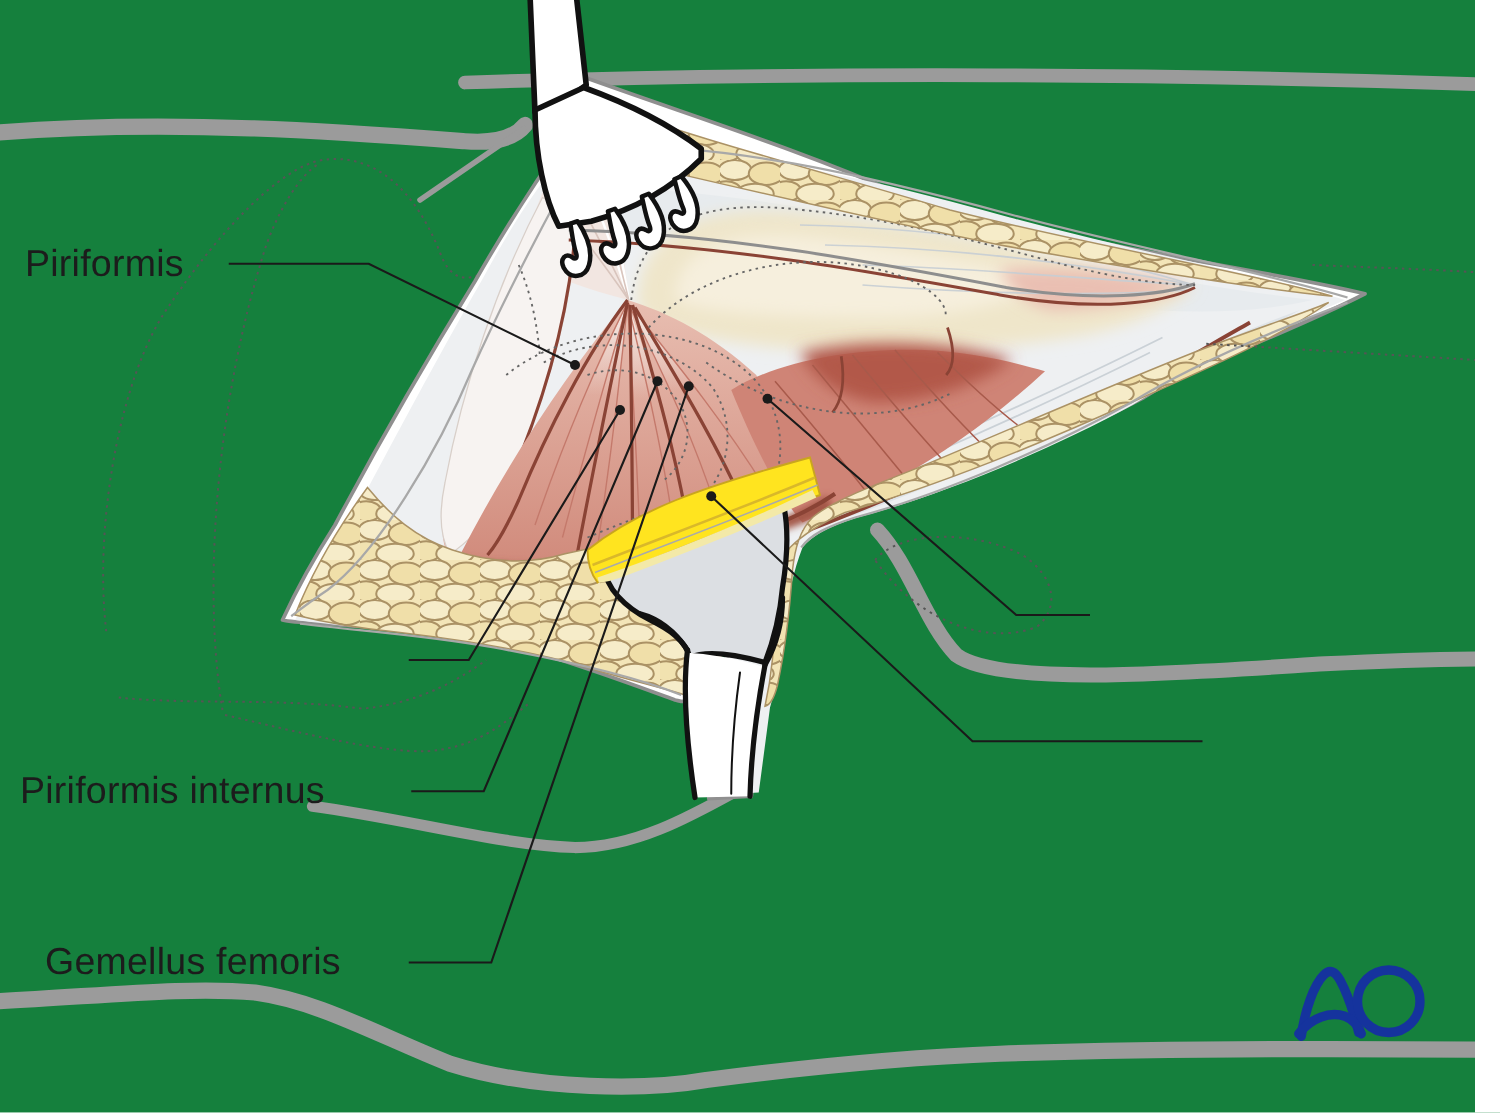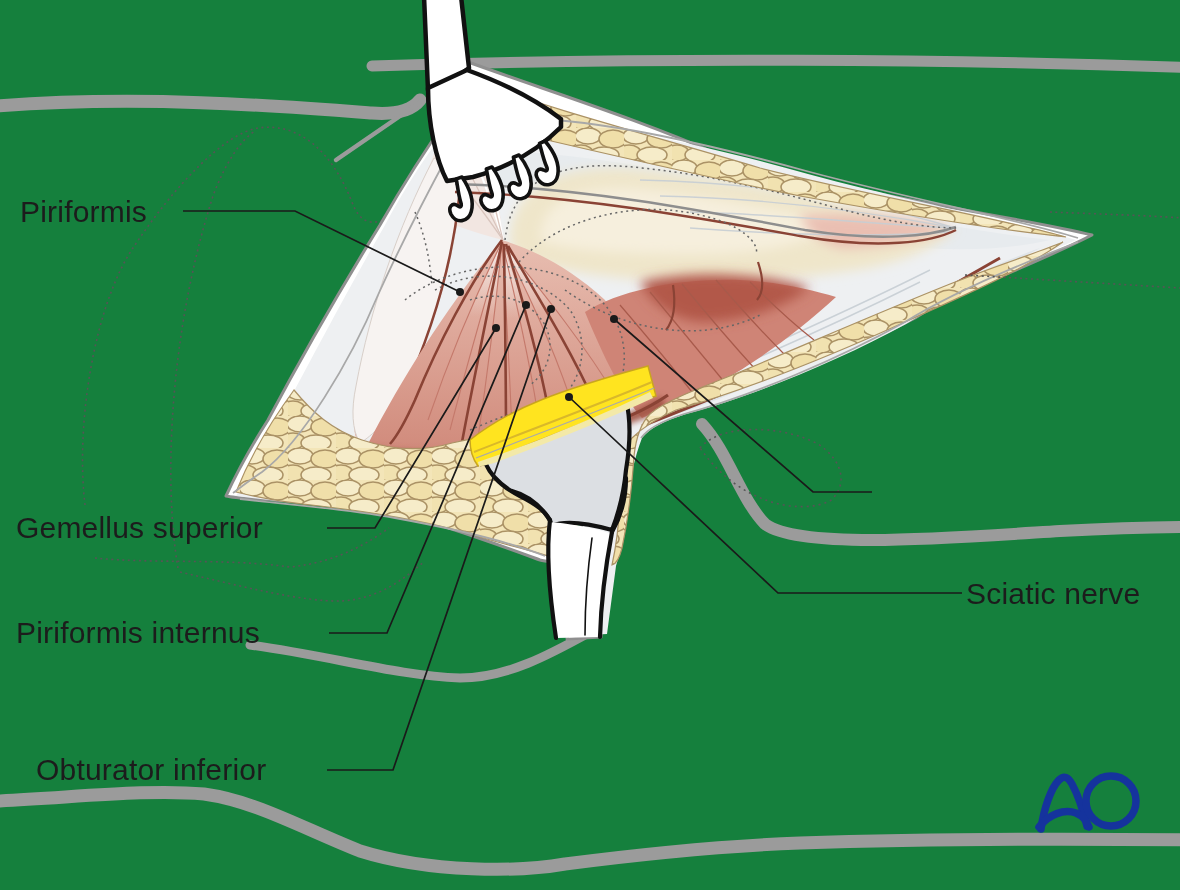--- a/index.html
+++ b/index.html
@@ -268,17 +268,15 @@
   </g>
 
   <g stroke="#15339d" stroke-width="7.5" fill="none" stroke-linecap="round">
     <path d="M1041,829 C1044,808 1051,788 1059,780 C1064,775 1068,777 1072,784 C1078,795 1083,810 1087,826"></path>
     <path d="M1039,827 C1049,814 1064,809 1076,813 C1083,816 1087,821 1089,827"></path>
     <circle cx="1111" cy="801" r="25"></circle>
   </g>
 </svg>
 
 <div class="anat-label" style="left:20px;top:195px">Piriformis</div>
-<div class="anat-label" style="left:16px;top:511px">Gemellus superior</div>
 <div class="anat-label" style="left:16px;top:616px">Piriformis internus</div>
-<div class="anat-label" style="left:36px;top:753px">Obturator inferior</div>
-<div class="anat-label" style="left:966px;top:577px">Sciatic nerve</div>
+<div class="anat-label" style="left:36px;top:753px">Gemellus femoris</div>
 </div>
 
 </body></html>

